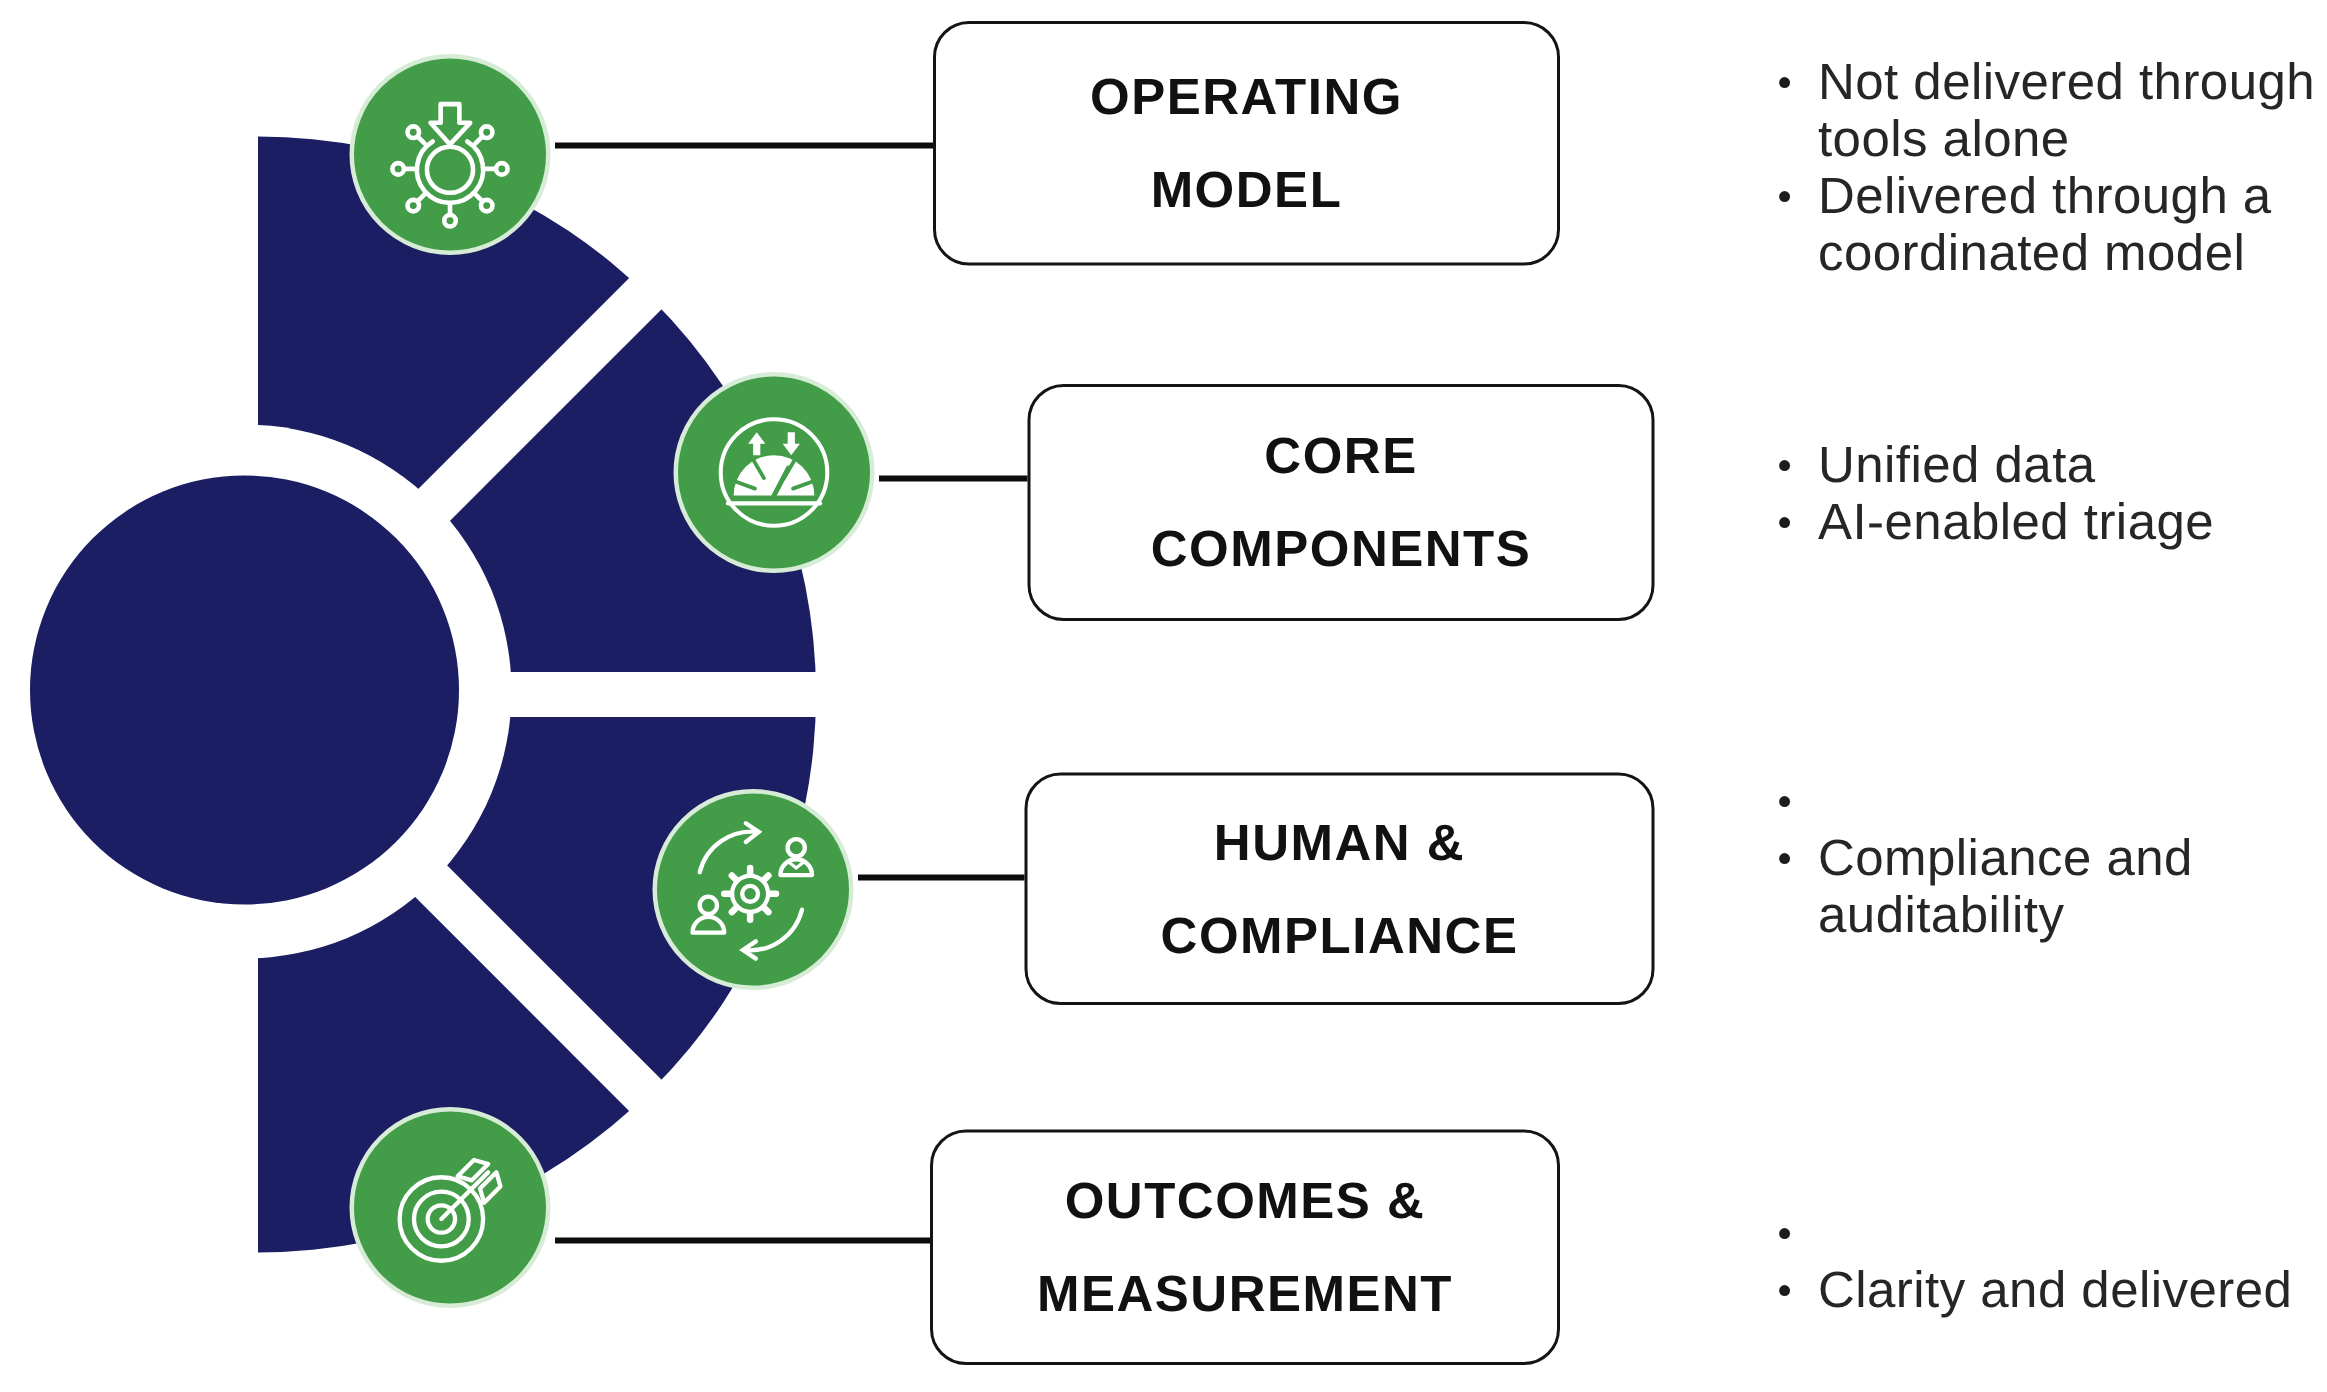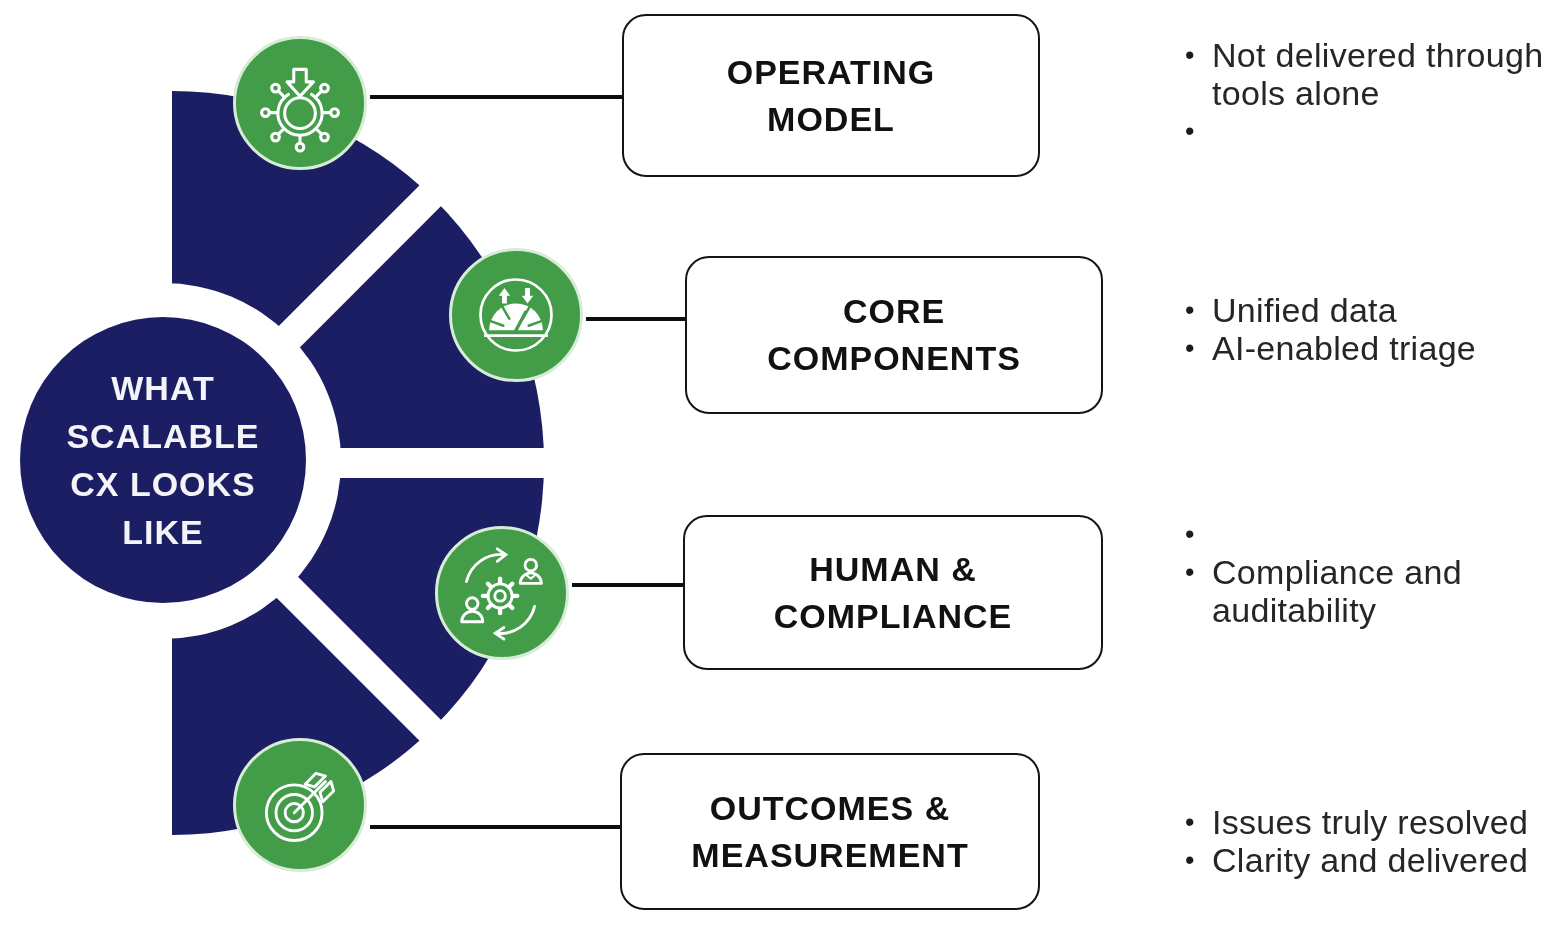--- a/index.html
+++ b/index.html
@@ -11,45 +11,41 @@
     color:#f3f3f8;font-weight:700;font-size:34px;line-height:48px;letter-spacing:1px;
     white-space:pre-line;}
   .icon-badge{position:absolute;width:134px;height:134px;border-radius:50%;
     background:#429c48;border:3px solid #d6ecd6;display:flex;align-items:center;justify-content:center;
     box-sizing:border-box;}
   .icon-badge svg{width:96px;height:96px;overflow:visible;}
   .connector{position:absolute;height:4px;background:#0d0d0d;}
   .label-box{position:absolute;background:#ffffff;border:2px solid #141414;border-radius:24px;
     display:flex;align-items:center;justify-content:center;text-align:center;box-sizing:border-box;}
   .label-box span{white-space:pre-line;color:#111111;font-weight:700;font-size:34px;
-    line-height:47px;letter-spacing:1px;}
+    line-height:62px;letter-spacing:1px;}
   .bullets{position:absolute;display:flex;flex-direction:column;margin:0;padding:0;list-style:none;}
   .bullets li{display:flex;align-items:flex-start;margin:0;padding:0;}
   .bullets .dot{width:27px;flex:0 0 27px;font-size:27px;line-height:38px;color:#1c1c1c;}
   .bullets .txt{white-space:pre-line;font-size:34px;line-height:38px;font-weight:300;
     color:#262626;letter-spacing:0.3px;}
 </style>
 </head>
 <body>
 
 <div class="stage">
 
   <svg class="fan" width="620" height="928" viewBox="0 0 620 928">
     <path d="M 172 91 A 372 372 0 0 1 172 835 Z" fill="#1b1e63"></path>
     <line x1="163" y1="463" x2="460" y2="166" stroke="#ffffff" stroke-width="30"></line>
     <line x1="163" y1="463" x2="590" y2="463" stroke="#ffffff" stroke-width="30"></line>
     <line x1="163" y1="463" x2="460" y2="760" stroke="#ffffff" stroke-width="30"></line>
     <circle cx="163" cy="461" r="178" fill="#ffffff"></circle>
     <circle cx="163" cy="460" r="143" fill="#1b1e63"></circle>
   </svg>
 
-  <div class="center-title">WHAT
-SCALABLE
-CX LOOKS
-LIKE</div>
 
   <div class="icon-badge" style="left:233px;top:36px;">
     <svg viewBox="0 0 100 100" fill="none" stroke="#ffffff" stroke-width="3.2" stroke-linecap="round">
       <path d="M38 41 A 23 23 0 1 0 62 41"></path>
       <circle cx="50" cy="60.6" r="16"></circle>
       <path d="M43.5 15 h13 v13 h7.5 L50 43 L36.5 28 h7 Z" stroke-linejoin="round"></path>
       <line x1="75" y1="60" x2="81" y2="60"></line>
         <circle cx="86" cy="60" r="4"></circle>
       <line x1="67.7" y1="77.7" x2="71.9" y2="81.9"></line>
         <circle cx="75.5" cy="85.5" r="4"></circle>
@@ -145,20 +141,22 @@
   </div>
 
   <ul class="bullets" style="left:1185px;top:36px;">
     <li>
       <span class="dot">•</span>
       <span class="txt">Not delivered through
 tools alone</span>
     </li>
     <li>
       <span class="dot">•</span>
+      <span class="txt">Delivered through a
+coordinated model</span>
     </li>
   </ul>
 
   <ul class="bullets" style="left:1185px;top:291px;">
     <li>
       <span class="dot">•</span>
       <span class="txt">Unified data</span>
     </li>
     <li>
       <span class="dot">•</span>
@@ -173,21 +171,20 @@
     <li>
       <span class="dot">•</span>
       <span class="txt">Compliance and
 auditability</span>
     </li>
   </ul>
 
   <ul class="bullets" style="left:1185px;top:803px;">
     <li>
       <span class="dot">•</span>
-      <span class="txt">Issues truly resolved</span>
     </li>
     <li>
       <span class="dot">•</span>
       <span class="txt">Clarity and delivered</span>
     </li>
   </ul>
 
 </div>
 
 </body></html>

